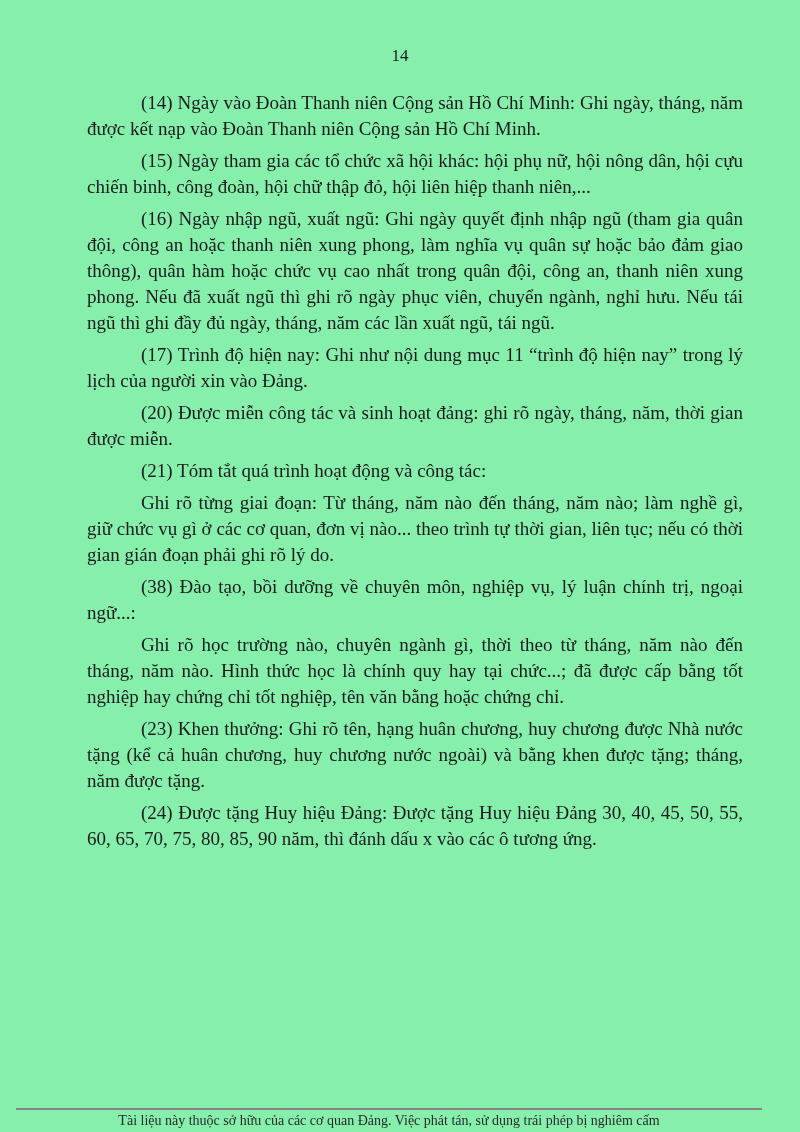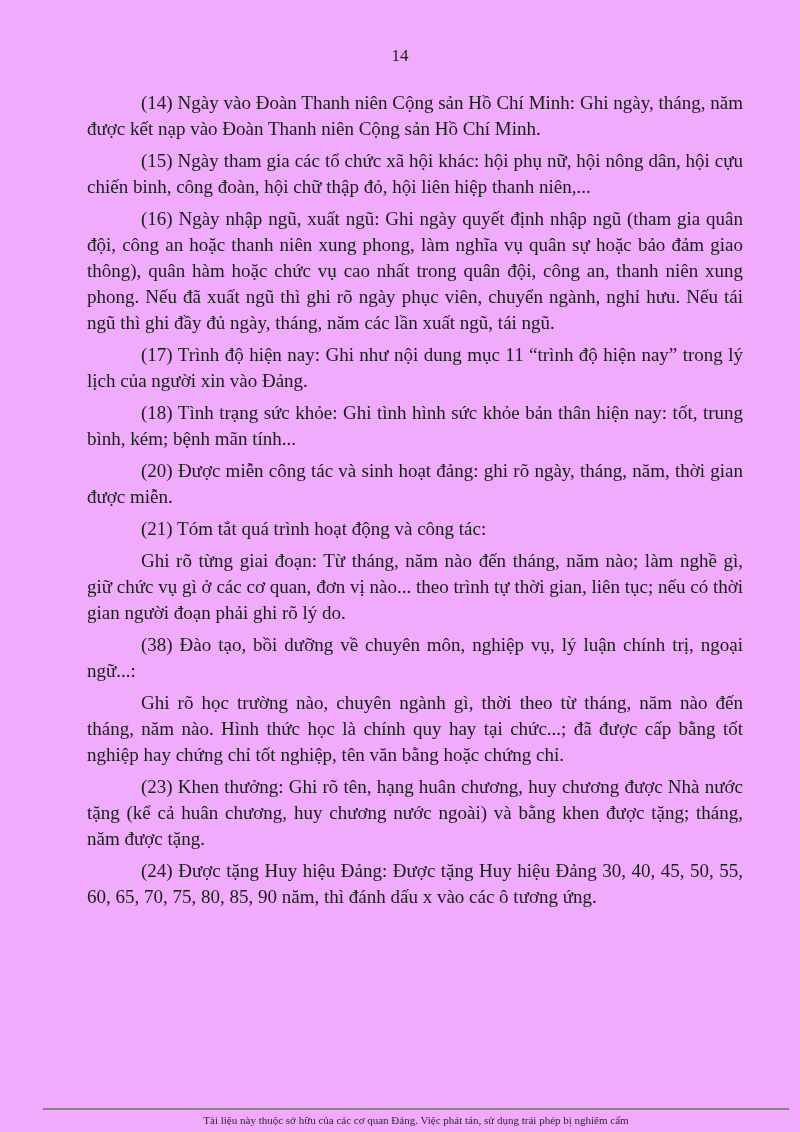--- a/index.html
+++ b/index.html
@@ -4,21 +4,21 @@
 <style>
   html, body {
     margin: 0;
     padding: 0;
     background: #ffffff;
   }
   .page {
     position: relative;
     width: 800px;
     height: 1132px;
-    background: #f0abfc;
+    background: #86efac;
     font-family: "Liberation Serif", "DejaVu Serif", serif;
     color: #1b1b1b;
     overflow: hidden;
     box-sizing: border-box;
   }
   .page-number {
     padding-top: 46px;
     text-align: center;
     font-size: 17px;
     line-height: 20px;
@@ -31,46 +31,45 @@
     text-align: justify;
     color: #1b1b1b;
   }
   .doc-body p {
     margin: 0 0 6px 8px;
     text-indent: 54px;
   }
   .page-footer {
     position: absolute;
     top: 1108px;
-    left: 43px;
+    left: 16px;
     width: 746px;
     border-top: 2px solid #858585;
     padding-top: 3px;
     text-align: center;
-    font-size: 11px;
+    font-size: 14px;
     line-height: 15px;
     color: #2a2a2a;
   }
 </style>
 </head>
 <body>
 
 <div class="page">
 
   <div class="page-number">14</div>
 
   <div class="doc-body">
     <p>(14) Ngày vào Đoàn Thanh niên Cộng sản Hồ Chí Minh: Ghi ngày, tháng, năm được kết nạp vào Đoàn Thanh niên Cộng sản Hồ Chí Minh.</p>
     <p>(15) Ngày tham gia các tổ chức xã hội khác: hội phụ nữ, hội nông dân, hội cựu chiến binh, công đoàn, hội chữ thập đỏ, hội liên hiệp thanh niên,...</p>
     <p>(16) Ngày nhập ngũ, xuất ngũ: Ghi ngày quyết định nhập ngũ (tham gia quân đội, công an hoặc thanh niên xung phong, làm nghĩa vụ quân sự hoặc bảo đảm giao thông), quân hàm hoặc chức vụ cao nhất trong quân đội, công an, thanh niên xung phong. Nếu đã xuất ngũ thì ghi rõ ngày phục viên, chuyển ngành, nghỉ hưu. Nếu tái ngũ thì ghi đầy đủ ngày, tháng, năm các lần xuất ngũ, tái ngũ.</p>
     <p>(17) Trình độ hiện nay: Ghi như nội dung mục 11 “trình độ hiện nay” trong lý lịch của người xin vào Đảng.</p>
-    <p>(18) Tình trạng sức khỏe: Ghi tình hình sức khỏe bản thân hiện nay: tốt, trung bình, kém; bệnh mãn tính...</p>
     <p>(20) Được miễn công tác và sinh hoạt đảng: ghi rõ ngày, tháng, năm, thời gian được miễn.</p>
     <p>(21) Tóm tắt quá trình hoạt động và công tác:</p>
-    <p>Ghi rõ từng giai đoạn: Từ tháng, năm nào đến tháng, năm nào; làm nghề gì, giữ chức vụ gì ở các cơ quan, đơn vị nào... theo trình tự thời gian, liên tục; nếu có thời gian người đoạn phải ghi rõ lý do.</p>
+    <p>Ghi rõ từng giai đoạn: Từ tháng, năm nào đến tháng, năm nào; làm nghề gì, giữ chức vụ gì ở các cơ quan, đơn vị nào... theo trình tự thời gian, liên tục; nếu có thời gian gián đoạn phải ghi rõ lý do.</p>
     <p>(38) Đào tạo, bồi dưỡng về chuyên môn, nghiệp vụ, lý luận chính trị, ngoại ngữ...:</p>
     <p>Ghi rõ học trường nào, chuyên ngành gì, thời theo từ tháng, năm nào đến tháng, năm nào. Hình thức học là chính quy hay tại chức...; đã được cấp bằng tốt nghiệp hay chứng chỉ tốt nghiệp, tên văn bằng hoặc chứng chỉ.</p>
     <p>(23) Khen thưởng: Ghi rõ tên, hạng huân chương, huy chương được Nhà nước tặng (kể cả huân chương, huy chương nước ngoài) và bằng khen được tặng; tháng, năm được tặng.</p>
     <p>(24) Được tặng Huy hiệu Đảng: Được tặng Huy hiệu Đảng 30, 40, 45, 50, 55, 60, 65, 70, 75, 80, 85, 90 năm, thì đánh dấu x vào các ô tương ứng.</p>
   </div>
 
   <div class="page-footer">
     <span>Tài liệu này thuộc sở hữu của các cơ quan Đảng. Việc phát tán, sử dụng trái phép bị nghiêm cấm</span>
   </div>
 

